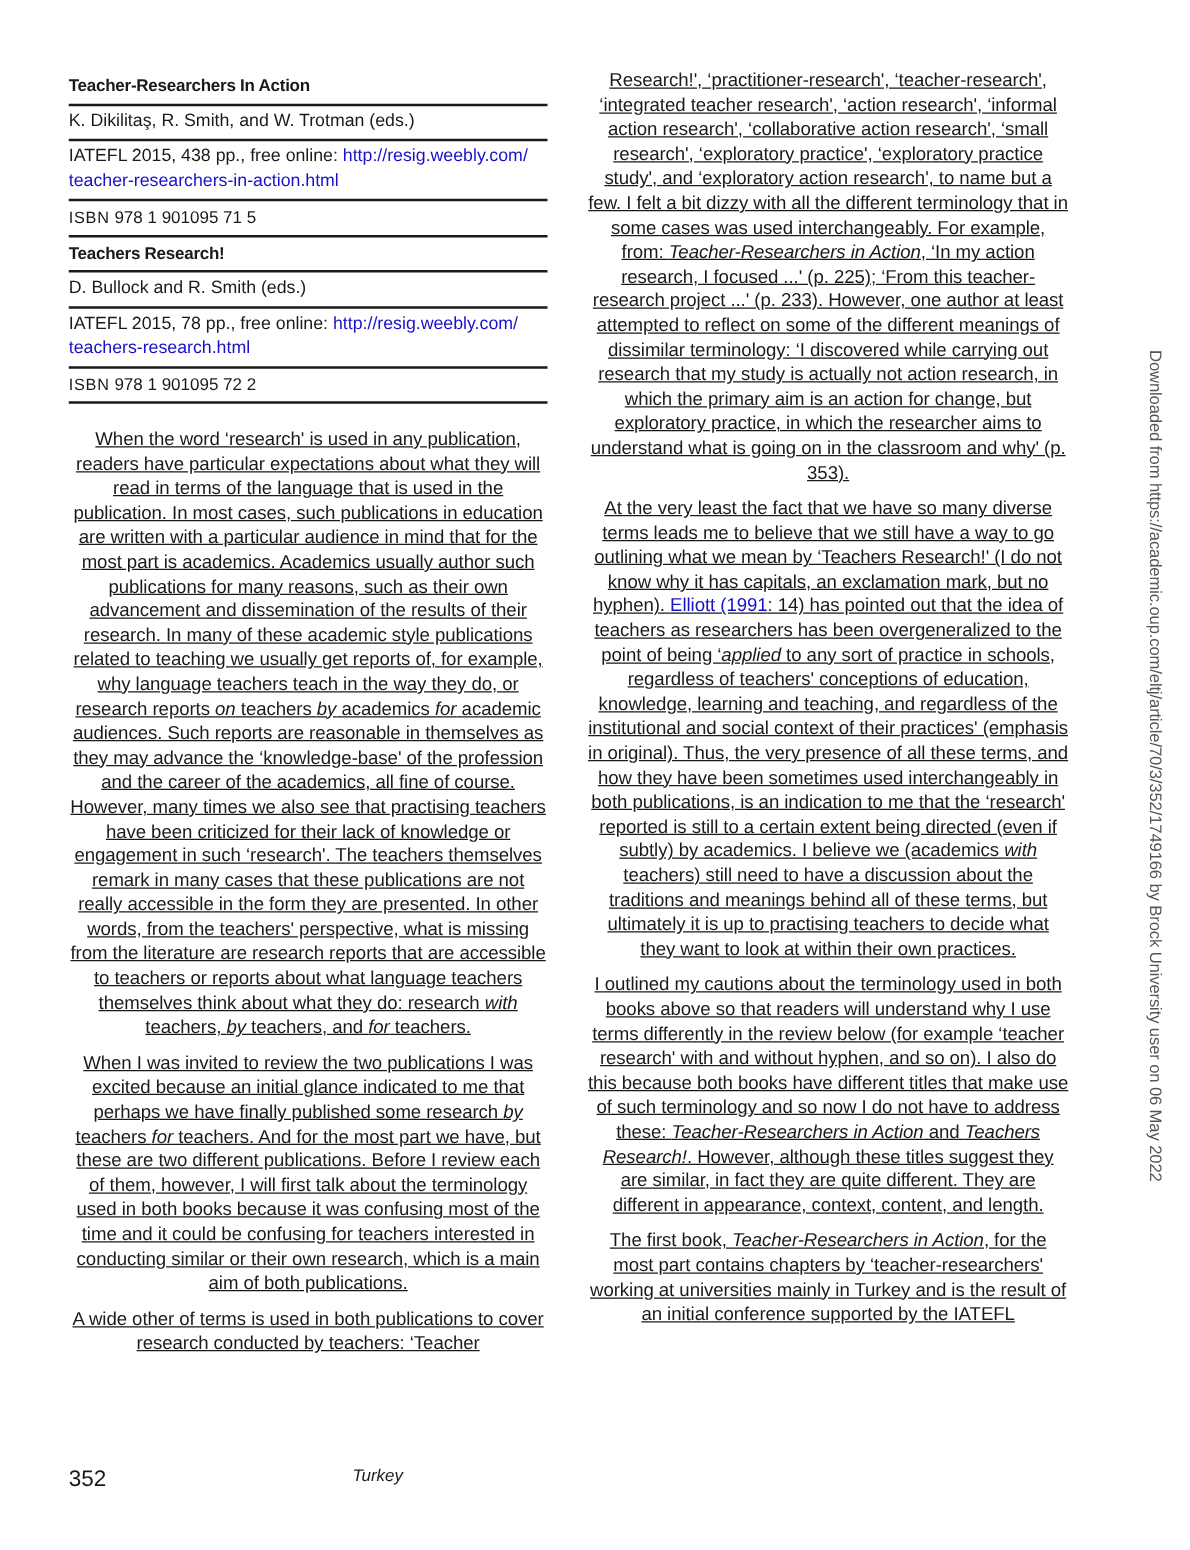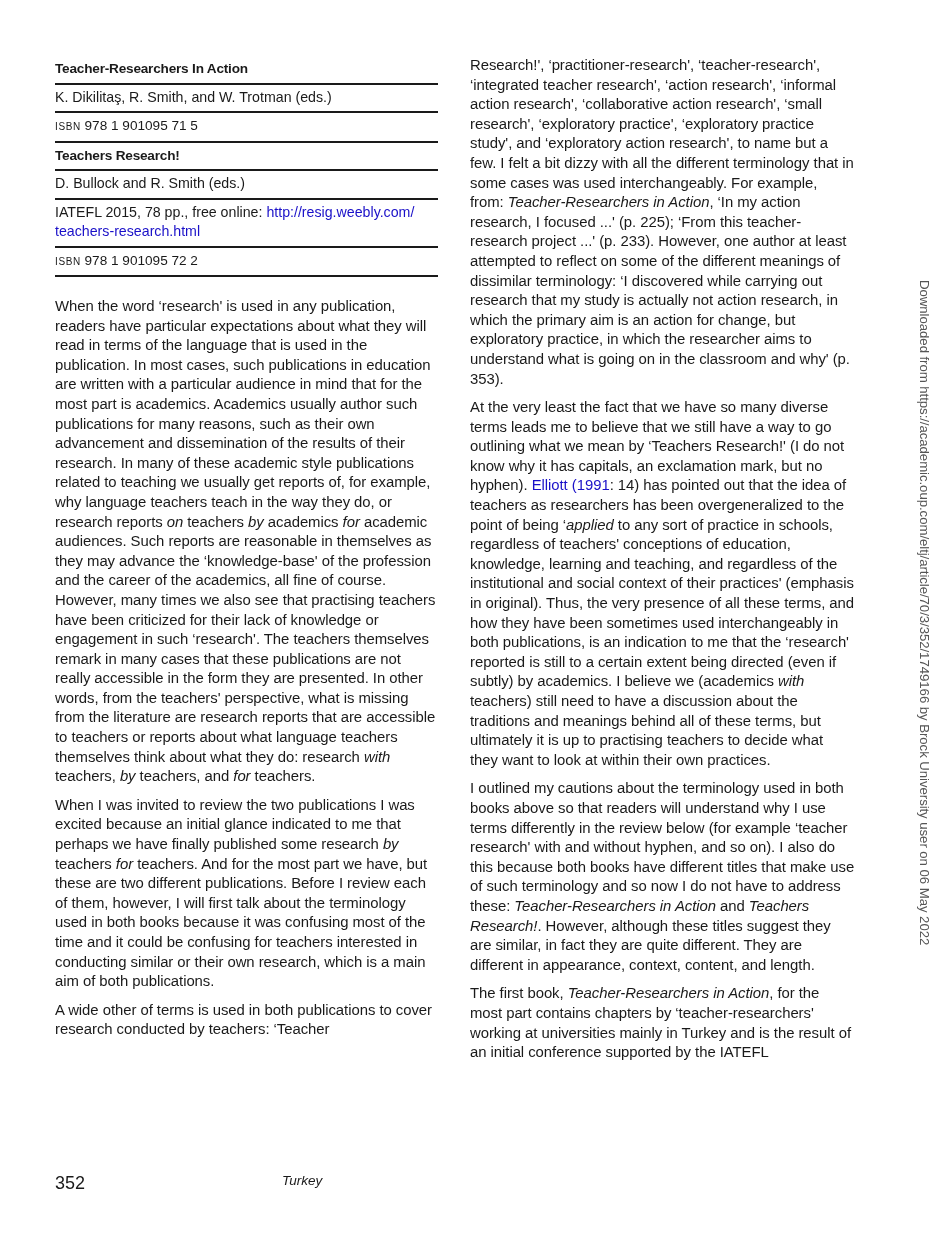--- a/index.html
+++ b/index.html
@@ -10,24 +10,24 @@
 
     
     .col-left { position: absolute; left: 55px; top: 56px; width: 383px; }
     .col-right { position: absolute; left: 470px; top: 56px; width: 385px; }
 
     
     .biblio { width: 383px; font-size: 14.2px; line-height: 19.5px; }
     .biblio .row { border-bottom: 2px solid #1a1a1a; padding: 3px 0 4px 0; }
     .biblio .row.title { font-weight: bold; font-size: 13.6px; letter-spacing: -0.2px; }
     .biblio .row.isbn { font-size: 13.6px; }
-    .biblio .sc { font-size: 10px; letter-spacing: 0.6px; }
+    .biblio .sc { font-size: 13px; letter-spacing: 0.6px; }
     .link { color: #1a10c8; text-decoration: none; }
 
-    .para { font-size: 14.9px; line-height: 19.6px; text-align: left; letter-spacing: -0.05px; }
+    .para { font-size: 14.9px; line-height: 19.6px; text-align: center; letter-spacing: -0.05px; text-decoration: underline; }
     .para + .para { margin-top: 9px; }
     .col-left .para.first { margin-top: 20px; }
     em, i { font-style: italic; }
 
     .footer-page { position: absolute; left: 55px; top: 1173px; font-size: 18px; }
     .footer-title { position: absolute; left: 282px; top: 1173px; font-size: 13.5px; font-style: italic; }
 
     .watermark {
       position: absolute; left: 912px; top: 280px;
       transform-origin: 0 0; transform: translate(20px, 0) rotate(90deg);
@@ -37,20 +37,23 @@
   </style>
 </head>
 <body>
 
 <div class="page">
 
   <div class="col-left">
     <div class="biblio">
       <div class="row title">Teacher-Researchers In Action</div>
       <div class="row">K. Dikilitaş, R. Smith, and W. Trotman (eds.)</div>
+      <div class="row">
+        <span>IATEFL 2015, 438 pp., free online: </span><a class="link"><span>http://resig.weebly.com/</span><br><span>teacher-researchers-in-action.html</span></a>
+      </div>
       <div class="row isbn">
         <span class="sc">ISBN</span>
         <span>978 1 901095 71 5</span>
       </div>
       <div class="row title">Teachers Research!</div>
       <div class="row">D. Bullock and R. Smith (eds.)</div>
       <div class="row">
         <span>IATEFL 2015, 78 pp., free online: </span><a class="link"><span>http://resig.weebly.com/</span><br><span>teachers-research.html</span></a>
       </div>
       <div class="row isbn">

